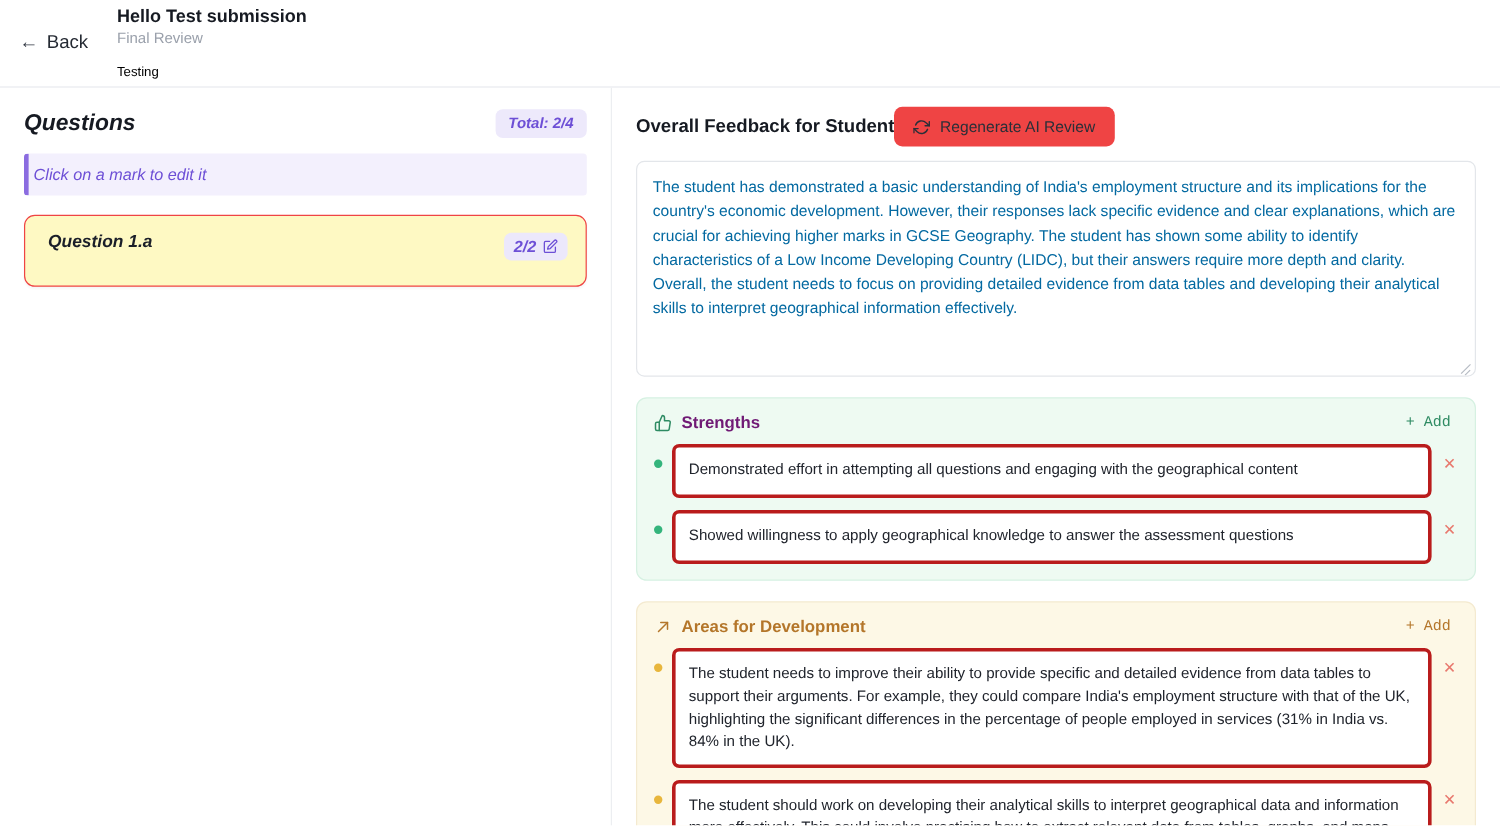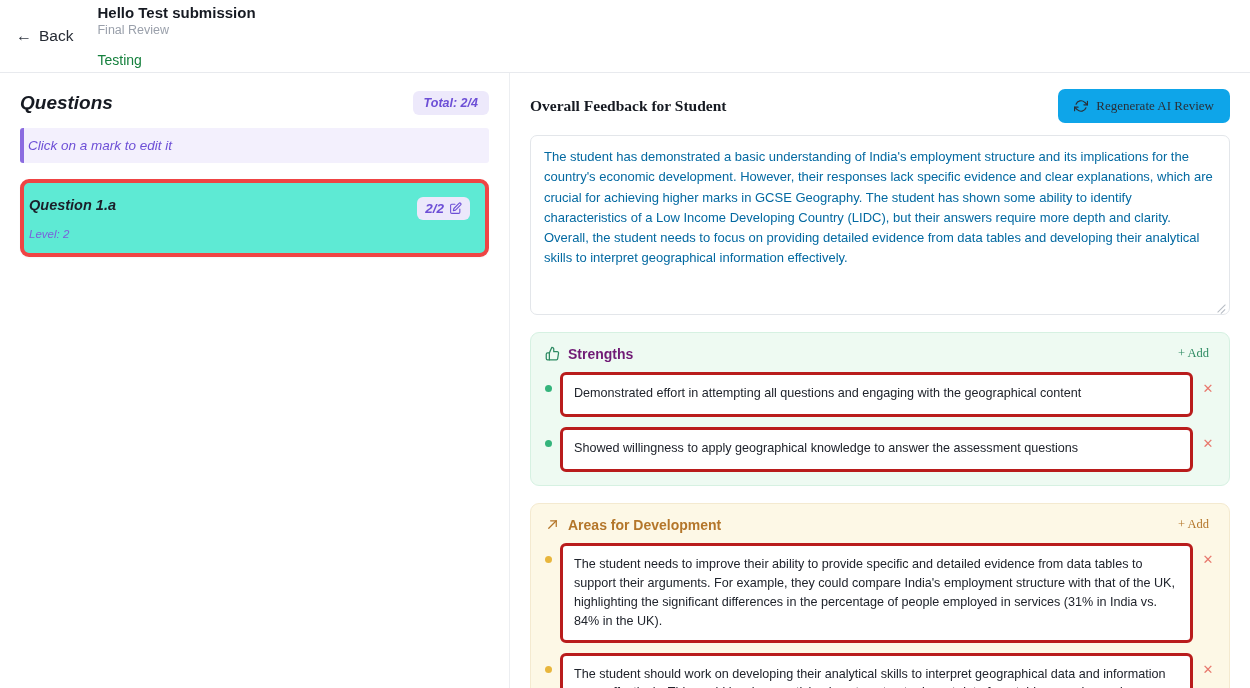--- a/index.html
+++ b/index.html
@@ -31,21 +31,21 @@
     font-size: 15.5px;
     cursor: pointer;
     background: none;
     border: none;
     font-family: inherit;
   }
   .back-arrow { font-size: 16px; line-height: 1; color: #313742; }
   .title-block { margin-left: 18px; line-height: 1.18; }
   .doc-title { font-size: 15px; font-weight: bold; color: #161a22; }
   .doc-sub { font-size: 12.5px; color: #9aa0ab; margin-top: 2px; }
-  .doc-sub2 { font-size: 14px; color: #15803d; margin-top: 14px; }
+  .doc-sub2 { font-size: 11px; color: #000000; margin-top: 14px; }
 
   
   .body-wrap { display: flex; height: 615px; }
   .left-pane {
     width: 510px;
     padding: 18px 20px 0 20px;
     border-right: 1px solid #eceef1;
     background: #ffffff;
     overflow: hidden;
     font-style: italic;
@@ -76,24 +76,24 @@
   .hint-bar {
     background: #f3f0fd;
     border-left: 4px solid #8b6ce0;
     color: #6d4fd6;
     font-size: 13.5px;
     padding: 10px 4px;
     border-radius: 3px;
     margin-bottom: 16px;
   }
   .q-card {
-    border: 4px solid #ef4444;
+    border: 1px solid #ef4444;
     border-radius: 9px;
-    padding: 14px 15px 13px 5px;
-    background: #5eead4;
+    padding: 14px 15px 13px 19px;
+    background: #fef9c3;
     box-shadow: 0 1px 2px rgba(16,24,40,.04);
   }
   .q-card-top {
     display: flex;
     align-items: flex-start;
     justify-content: space-between;
     margin-bottom: 8px;
   }
   .q-label { font-size: 14.5px; font-weight: bold; color: #1b1f29; }
   .mark-badge {
@@ -113,27 +113,25 @@
     line-height: 1.48;
     color: #3d434f;
     margin-bottom: 11px;
   }
   .q-level { font-size: 11.5px; color: #7b5fdb; font-weight: normal; }
 
   
   .fb-head {
     display: flex;
     align-items: center;
-    justify-content: space-between;
     margin-bottom: 12px;
-    font-family: Liberation Serif, serif;
   }
   .fb-head h2 { font-size: 15.5px; font-weight: bold; margin: 0; color: #161a22; }
   .regen-btn {
-    background: #0ea5e9;
+    background: #ef4444;
     border: none;
     border-radius: 7px;
     padding: 9px 16px;
     font-size: 13px;
     color: #2a2f38;
     display: flex;
     align-items: center;
     gap: 8px;
     cursor: pointer;
     font-family: inherit;
@@ -181,21 +179,21 @@
     align-items: center;
     justify-content: space-between;
     margin-bottom: 10px;
   }
   .sec-title {
     display: flex; align-items: center; gap: 8px;
     font-size: 14px; font-weight: bold;
   }
   .sec-strengths .sec-title { color: #701a75; }
   .sec-areas .sec-title     { color: #b4762a; }
-  .add-link { font-size: 12.5px; cursor: pointer; background:none;border:none;font-family:Liberation Serif, serif; }
+  .add-link { font-size: 12.5px; cursor: pointer; background:none;border:none;font-family:Liberation Mono, monospace; }
   .sec-strengths .add-link { color: #2e8b63; }
   .sec-areas .add-link     { color: #b4762a; }
 
   .item-row {
     display: flex;
     align-items: flex-start;
     gap: 8px;
     margin-bottom: 10px;
   }
   .item-row:last-child { margin-bottom: 0; }
@@ -261,21 +259,20 @@
         <span class="mark-badge">
           <span>2/2</span>
           <span>
             <svg width="13" height="13" viewBox="0 0 24 24" fill="none" stroke="#6d4fd6" stroke-width="2" stroke-linecap="round" stroke-linejoin="round">
               <path d="M11 4H5a2 2 0 0 0-2 2v13a2 2 0 0 0 2 2h13a2 2 0 0 0 2-2v-6"></path>
               <path d="M18.5 2.5a2.1 2.1 0 0 1 3 3L12 15l-4 1 1-4z"></path>
             </svg>
           </span>
         </span>
       </div>
-      <div class="q-level">Level: 2</div>
     </div>
 
   </div>
 
   <div class="right-pane">
 
     <div class="fb-head">
       <h2>Overall Feedback for Student</h2>
       <button class="regen-btn">
         <span>

